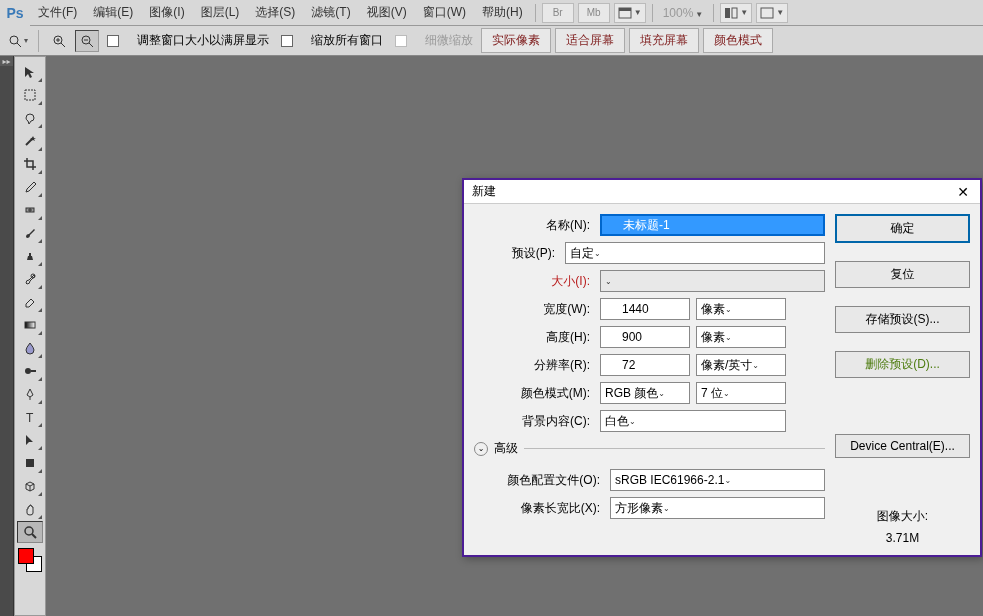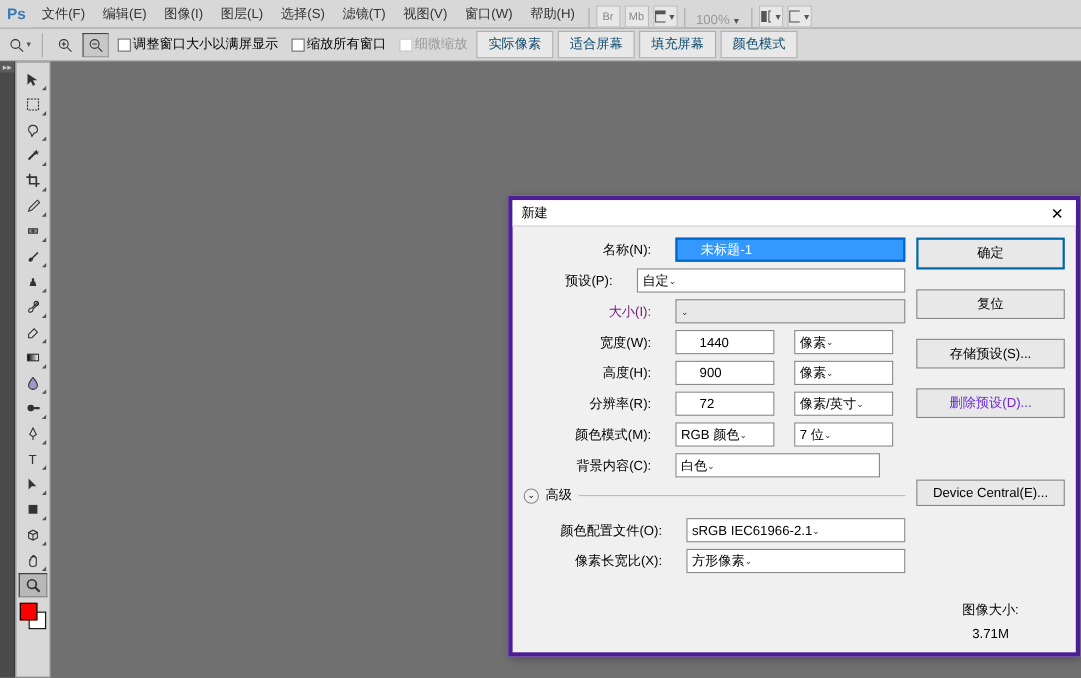--- a/index.html
+++ b/index.html
@@ -1,65 +1,65 @@
 <!DOCTYPE html>
 <html><head>
 <meta charset="utf-8">
 <style>
 *{box-sizing:border-box;margin:0;padding:0;font-family:"Microsoft YaHei",Tahoma,sans-serif;font-size:12px}
 body{background:#707070;width:983px;height:616px;overflow:hidden;position:relative}
-.menubar{background:#d8d8d8;height:26px;display:flex;align-items:flex-end;border-bottom:1px solid #999}
+.menubar{background:#d8d8d8;height:26px;display:flex;align-items:center;border-bottom:1px solid #999}
 .ps-logo{width:30px;height:26px;display:flex;align-items:center;justify-content:center;font-weight:bold;color:#3a7ab8;font-size:14px;background:#d8d8d8}
 .menu-item{padding:0 8px;height:26px;display:flex;align-items:center;cursor:pointer;color:#333}
 .menu-sep{width:1px;height:18px;background:#aaa;margin:0 4px}
-.menu-icon{width:22px;height:20px;border:1px solid #bbb;margin:0 2px;display:flex;align-items:center;justify-content:center;background:#e8e8e8;color:#888;font-size:10px}
+.menu-icon{width:32px;height:20px;border:1px solid #bbb;margin:0 2px;display:flex;align-items:center;justify-content:center;background:#e8e8e8;color:#888;font-size:10px}
 .menu-pct{padding:0 6px;color:#999}
 .dropdown-arrow{font-size:8px;margin-left:2px;color:#555}
 
 .optionbar{background:#d8d8d8;height:30px;display:flex;align-items:center;border-bottom:1px solid #888;padding-left:6px;gap:4px}
 .opt-icon{width:24px;height:22px;display:flex;align-items:center;justify-content:center;border:1px solid transparent}
 .opt-icon.selected{border:1px inset #999;background:#c8c8c8}
 .opt-sep{width:1px;height:22px;background:#aaa;margin:0 4px}
-.opt-check{display:flex;align-items:center;gap:2px;padding:0 4px}
+.opt-check{display:flex;align-items:center;gap:18px;padding:0 4px}
 .opt-checkbox{width:12px;height:12px;border:1px solid #666;background:#fff}
 .opt-btn{padding:3px 10px;border:1px solid #aaa;background:#e8e8e8;color:#888}
-.opt-btn.enabled{color:#0c4a6e;cursor:pointer}
+.opt-btn.enabled{color:#7f1d1d;cursor:pointer}
 
 .main-area{display:flex;height:560px}
 .tab-strip{width:14px;background:#4a4a4a;border-right:1px solid #333}
 .tab-strip-top{height:10px;background:#5a5a5a;display:flex;align-items:center;justify-content:center;color:#ccc;font-size:8px}
 .toolbox{width:32px;background:#d8d8d8;border:1px solid #999;display:flex;flex-direction:column;align-items:center;padding-top:4px}
 .tool{width:26px;height:22px;display:flex;align-items:center;justify-content:center;cursor:pointer;position:relative;margin-bottom:1px}
 .tool.selected{background:#b8b8b8;border:1px inset #888}
 .tool-corner{position:absolute;bottom:1px;right:1px;width:0;height:0;border-left:4px solid transparent;border-bottom:4px solid #555}
 .color-swatch{width:24px;height:24px;margin-top:4px;position:relative}
 .fg-color{position:absolute;width:16px;height:16px;border:1px solid #000;top:0;left:0}
 .bg-color{position:absolute;width:16px;height:16px;border:1px solid #000;bottom:0;right:0;background:#fff}
 .canvas{flex:1;background:#707070}
 
-.dialog{position:absolute;top:178px;left:462px;width:520px;background:#f0f0f0;border:4px solid #4c1d95;box-shadow:2px 2px 8px rgba(0,0,0,0.3)}
+.dialog{position:absolute;top:178px;left:462px;width:520px;background:#f0f0f0;border:2px solid #4c1d95;box-shadow:2px 2px 8px rgba(0,0,0,0.3)}
 .dialog-title{height:24px;background:#fff;display:flex;align-items:center;padding:0 8px;justify-content:space-between;border-bottom:1px solid #ccc}
 .dialog-close{width:18px;height:18px;display:flex;align-items:center;justify-content:center;cursor:pointer;font-size:14px}
 .dialog-body{display:flex;padding:10px}
 .dialog-left{flex:1}
 .dialog-right{width:145px;display:flex;flex-direction:column;gap:18px;padding-left:10px}
-.field-row{display:flex;align-items:center;margin-bottom:6px;gap:18px}
+.field-row{display:flex;align-items:center;margin-bottom:6px;gap:6px}
 .field-label{width:120px;text-align:right;padding-right:4px}
 .field-label.narrow{width:85px}
 .field-input{border:1px solid #888;background:#fff;padding:2px 21px;height:22px}
 .field-input.name{flex:1;background:#3399ff;color:#fff;border:2px solid #0066cc}
 .field-select{border:1px solid #888;background:#fff;padding:2px 4px;height:22px;position:relative;display:flex;align-items:center;justify-content:flex-start}
 .sel-arrow{font-size:8px;color:#333}
 .dlg-btn{border:1px solid #888;background:#e8e8e8;padding:4px 8px;text-align:center;cursor:pointer}
 .dlg-btn.primary{border:2px solid #0066aa}
-.dlg-btn.disabled{color:#6d28d9}
+.dlg-btn.disabled{color:#4d7c0f}
 .adv-row{display:flex;align-items:center;margin:8px 0 12px 0;gap:6px}
 .adv-toggle{width:14px;height:14px;border:1px solid #888;border-radius:50%;display:flex;align-items:center;justify-content:center;font-size:8px}
 .adv-line{flex:1;height:1px;background:#bbb}
-.img-size{text-align:center;margin-top:68px}
+.img-size{text-align:center;margin-top:32px}
 .img-size-label{margin-bottom:6px}
 
 svg{pointer-events:none}
 </style>
 </head>
 <body>
 
 <div class="menubar">
   <div class="ps-logo">Ps</div>
   <div class="menu-item">文件(F)</div>
@@ -303,21 +303,21 @@
         <input class="field-input name" value="未标题-1" style="">
       </div>
       <div class="field-row">
         <div class="field-label narrow">预设(P):</div>
         <div class="field-select" style="flex:1">
             <span>自定</span>
             <span class="sel-arrow">⌄</span>
           </div>
       </div>
       <div class="field-row">
-        <div class="field-label" style="color:#701a75">大小(I):</div>
+        <div class="field-label" style="color:#b91c1c">大小(I):</div>
         <div class="field-select" style="flex:1;background:#e8e8e8;color:#aaa">
             <span></span>
             <span class="sel-arrow">⌄</span>
           </div>
       </div>
       <div class="field-row">
         <div class="field-label">宽度(W):</div>
         <input class="field-input" style="width: 90px;" value="1440">
         <div class="field-select" style="width:90px">
             <span>像素</span>

